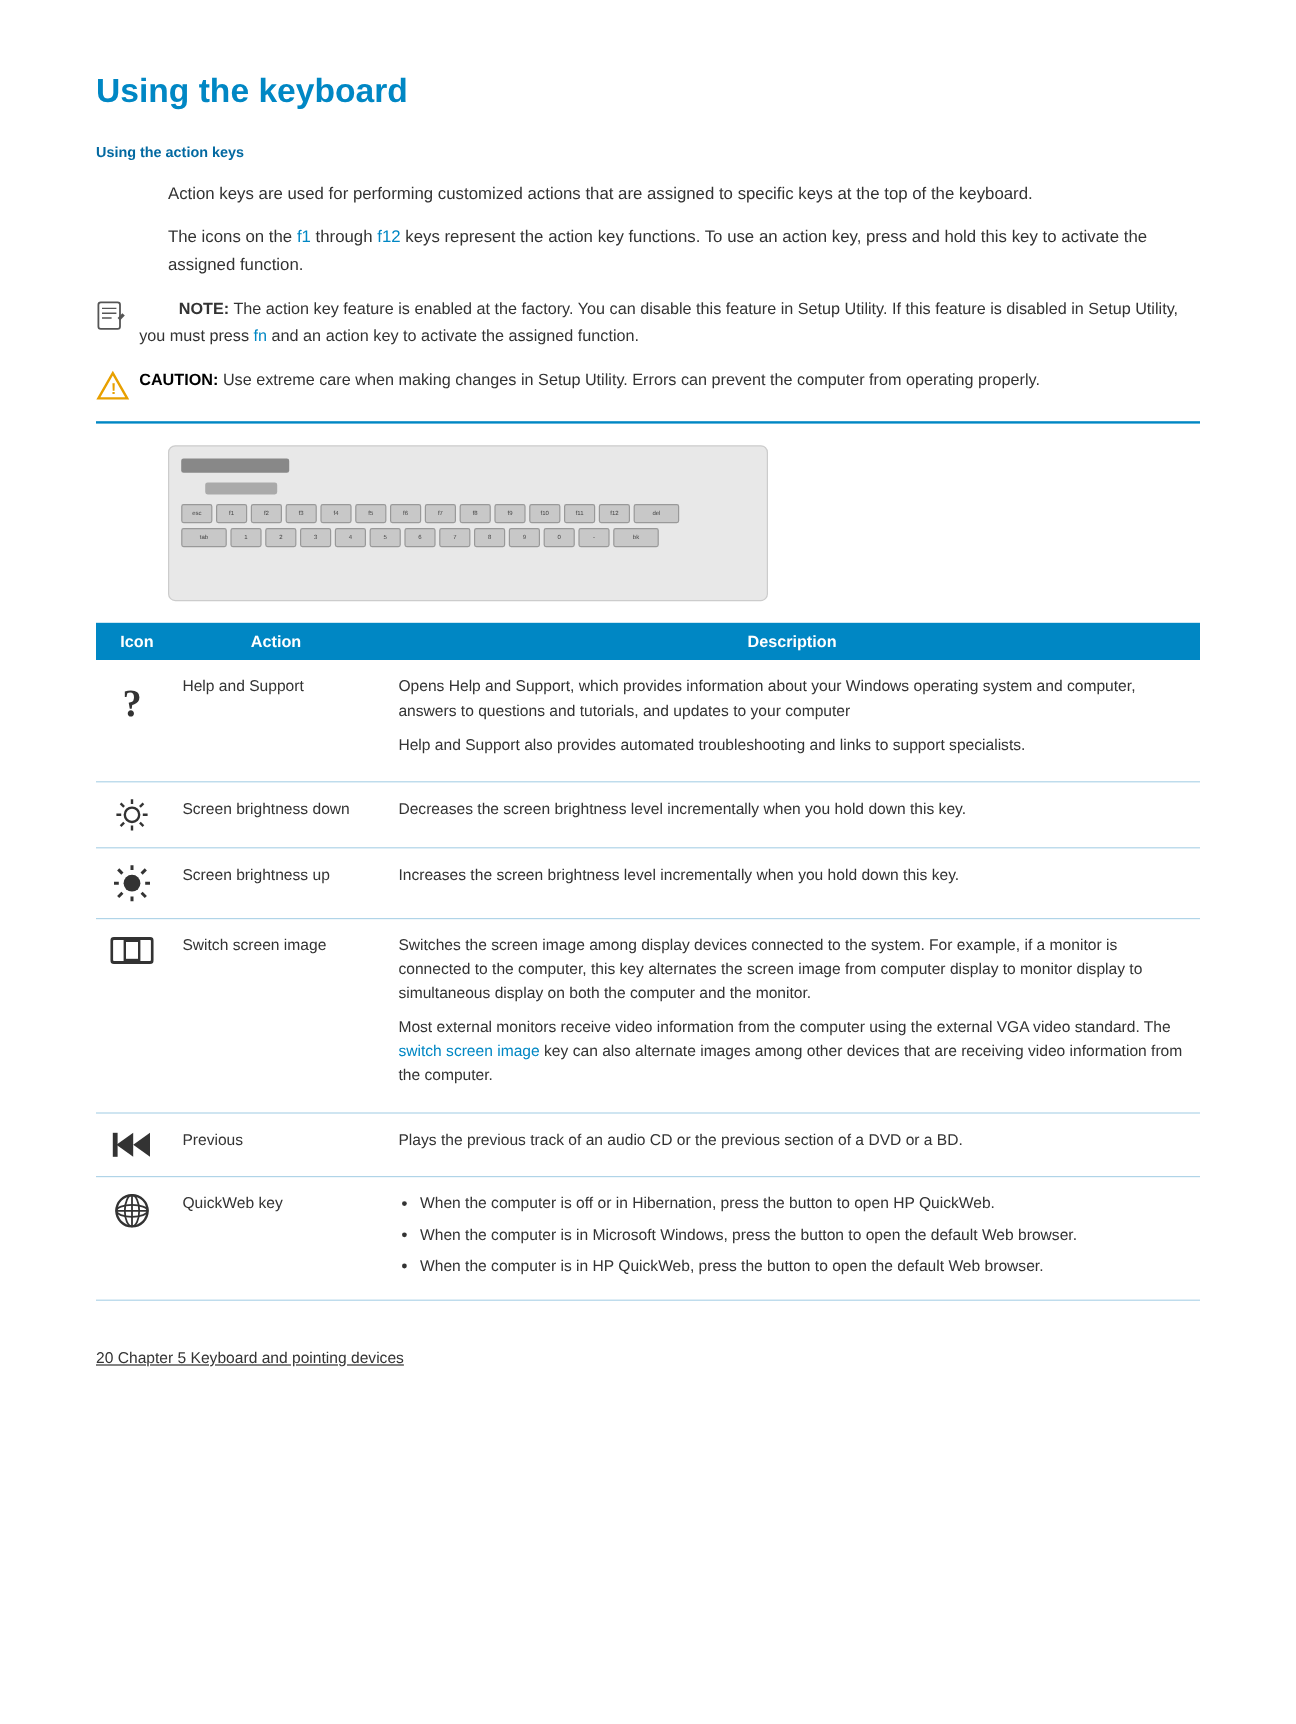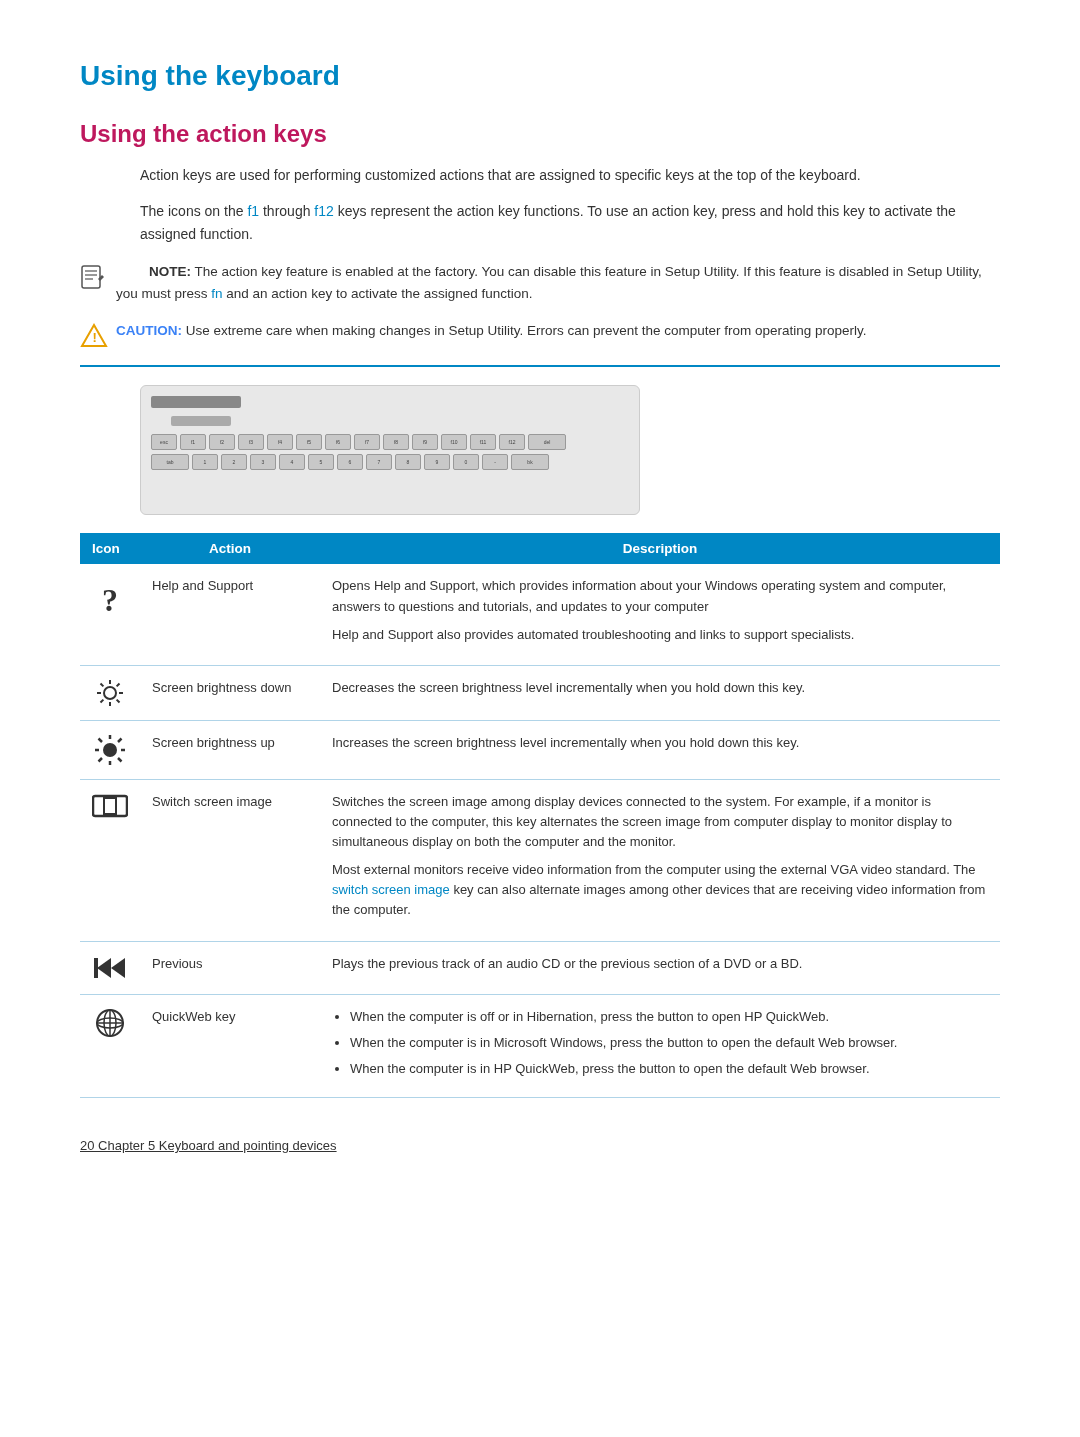--- a/index.html
+++ b/index.html
@@ -13,23 +13,23 @@
       padding: 60px 80px 80px 80px;
     }
     .page-title {
       font-size: 28px;
       font-weight: bold;
       color: #0087c4;
       margin-bottom: 28px;
       border-bottom: none;
     }
     .section-title {
-      font-size: 24px;
-      font-weight: bold;
-      color: #be185d;
+      font-size: 12px;
+      font-weight: bold;
+      color: #0369a1;
       margin-bottom: 16px;
     }
     .body-text {
       margin-left: 60px;
       margin-bottom: 14px;
       line-height: 1.6;
       color: #333;
     }
     .inline-link {
       color: #0087c4;
@@ -61,21 +61,21 @@
       border-bottom: 2px solid #0087c4;
       padding-bottom: 12px;
     }
     .caution-icon {
       width: 36px;
       flex-shrink: 0;
       margin-top: 2px;
     }
     .caution-label {
       font-weight: bold;
-      color: #3b82f6;
+      color: #000000;
       margin-top: 21px;
     }
     .caution-text {
       font-size: 13.5px;
       line-height: 1.6;
       color: #333;
     }
     .keyboard-img {
       margin: 18px 0 18px 60px;
       background: #e8e8e8;
@@ -146,21 +146,21 @@
     }
     tbody td {
       padding: 12px 12px;
       vertical-align: top;
       font-size: 13px;
       line-height: 1.55;
       color: #333;
     }
     .icon-col {
       width: 60px;
-      text-align: left;
+      text-align: right;
     }
     .action-col {
       width: 180px;
     }
     .desc-col {
       width: auto;
     }
     .icon-symbol {
       font-size: 28px;
       color: #333;

